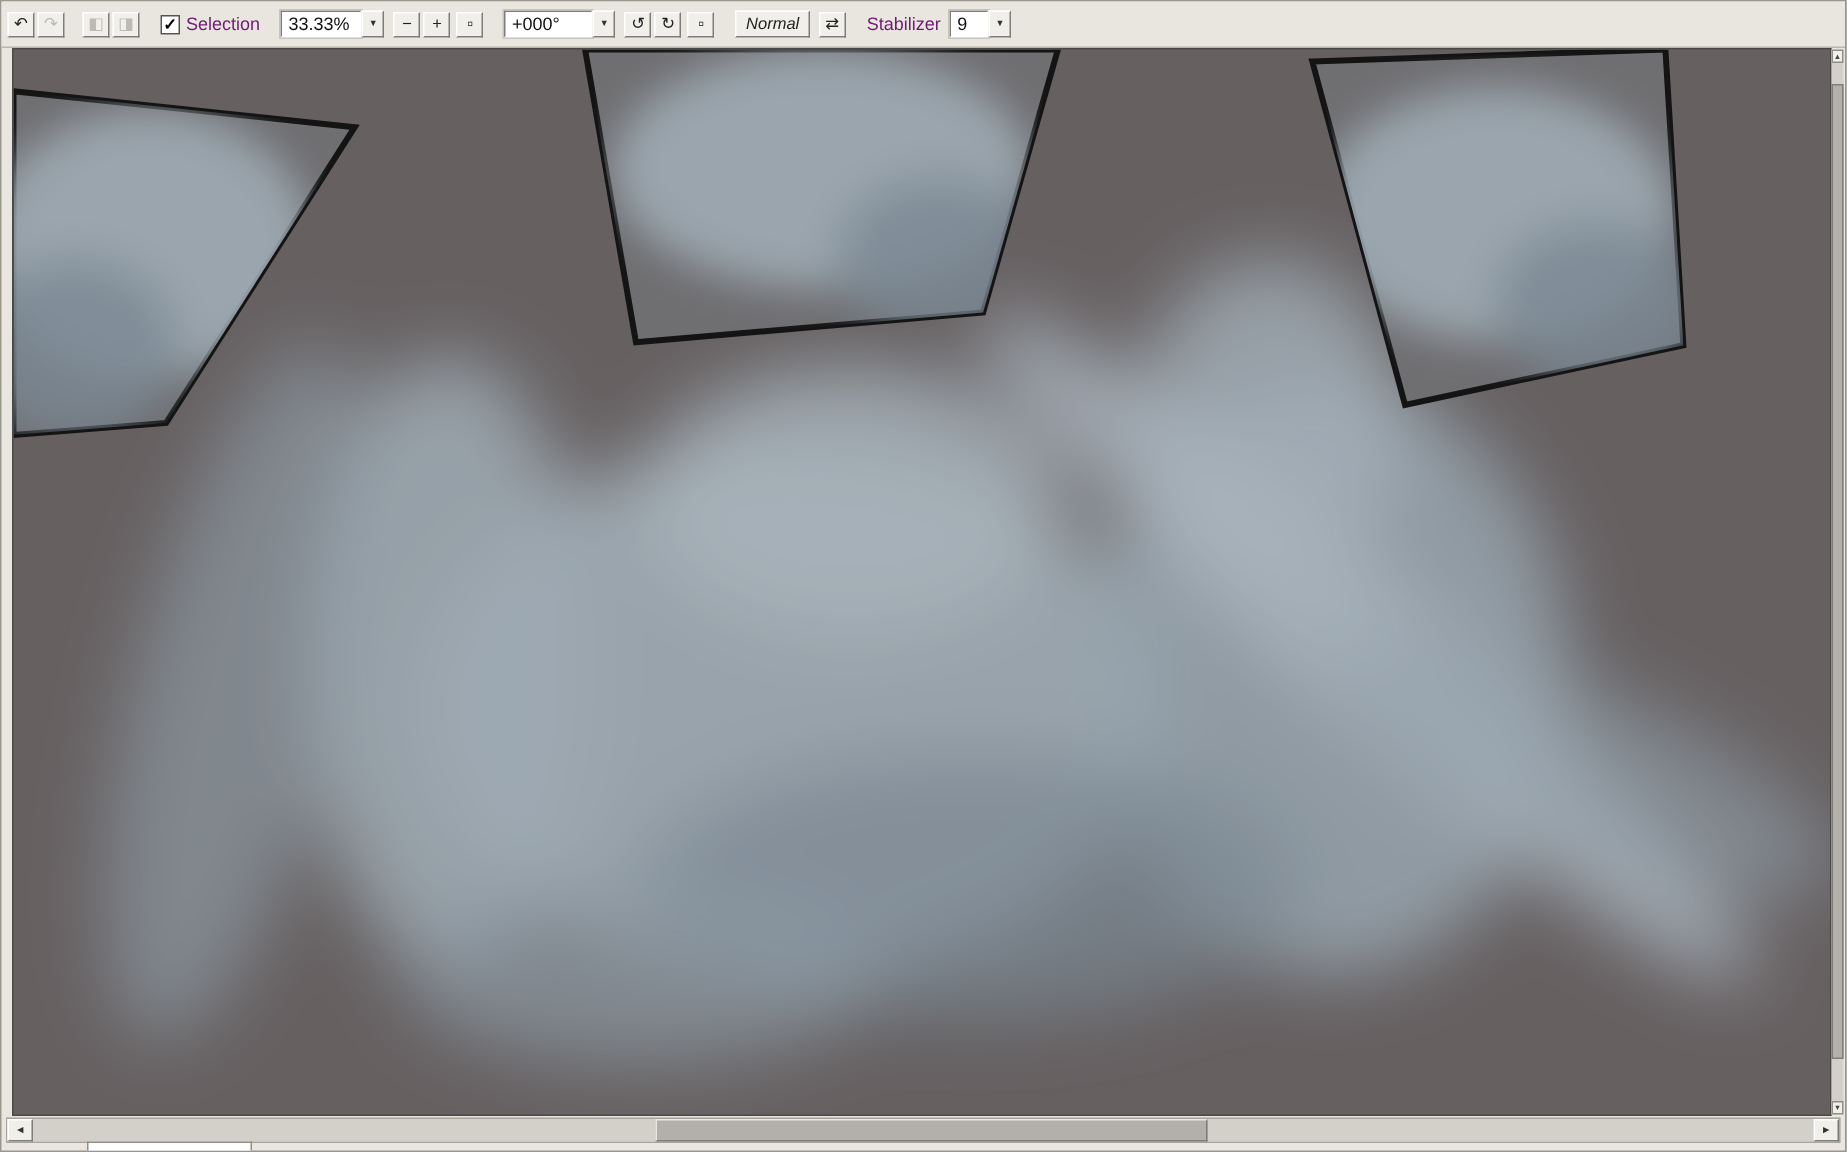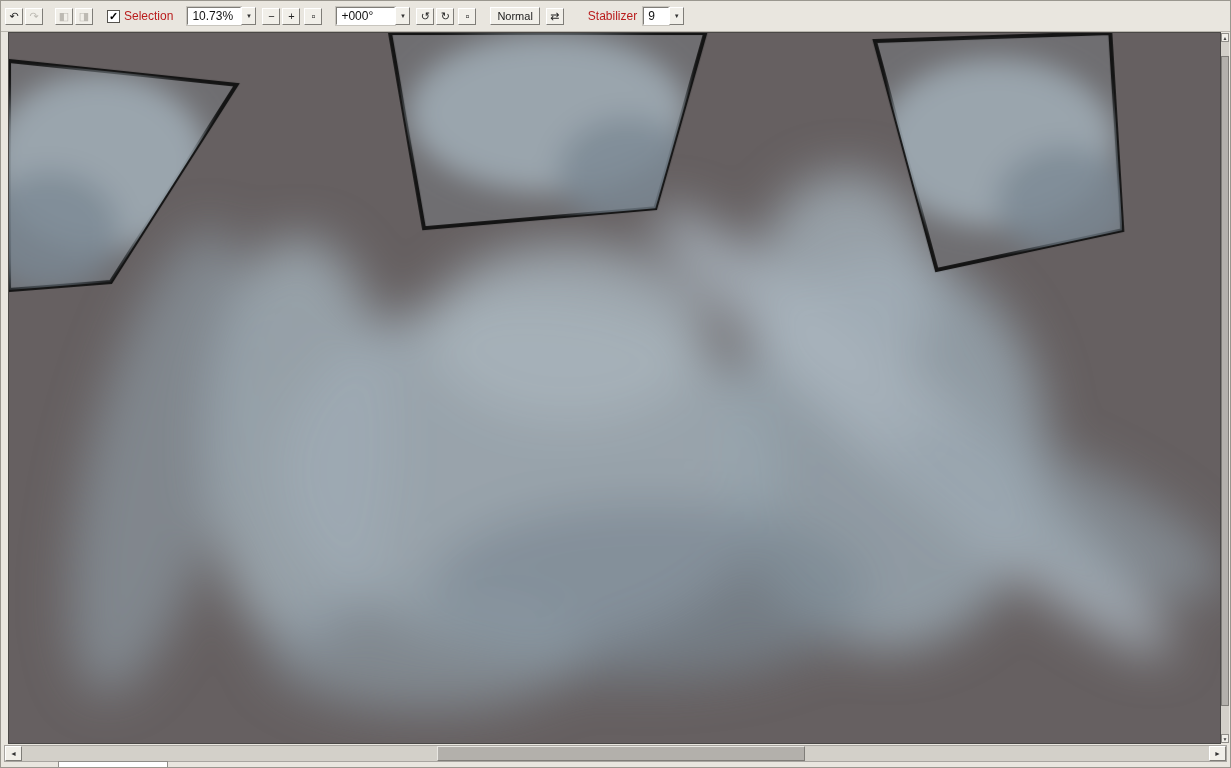--- a/index.html
+++ b/index.html
@@ -29,21 +29,21 @@
   .tbtn {
     width: 18px; height: 17px;
     display: inline-flex; align-items: center; justify-content: center;
     background: #f1efe9;
     border-top: 1px solid #ffffff; border-left: 1px solid #ffffff;
     border-right: 1px solid #7f7d78; border-bottom: 1px solid #7f7d78;
     font-size: 11px; line-height: 1; color: #222;
     cursor: pointer; user-select: none;
   }
   .tbtn.disabled { color: #bdbab3; }
-  .tbtn.wide { width: auto; padding: 0 6px; height: 18px; font-size: 11px; }
+  .tbtn.wide { width: auto; padding: 0 6px; height: 18px; font-size: 11px; font-style: italic; }
   .ddbtn {
     width: 15px; height: 18px;
     display: inline-flex; align-items: center; justify-content: center;
     background: #f1efe9;
     border-top: 1px solid #ffffff; border-left: 1px solid #ffffff;
     border-right: 1px solid #7f7d78; border-bottom: 1px solid #7f7d78;
     font-size: 6px; color: #333; cursor: pointer;
   }
   .field {
     height: 18px;
@@ -56,21 +56,21 @@
     font-size: 12px;
   }
   .checkbox {
     width: 13px; height: 13px;
     background: #fff;
     border: 1px solid #55534e;
     display: inline-flex; align-items: center; justify-content: center;
     font-size: 11px; font-weight: bold; color: #000;
     cursor: pointer;
   }
-  .tlabel { font-size: 12px; color: #b91c1c; margin-left: 4px; }
+  .tlabel { font-size: 12px; color: #701a75; margin-left: 4px; }
   .grp { display: flex; align-items: center; }
 
   
   .canvas-area {
     position: absolute;
     top: 31px; left: 7px; right: 9px; bottom: 23px;
     background: #666061;
     border: 1px solid #4a4846;
     overflow: hidden;
   }
@@ -142,42 +142,42 @@
       <button class="tbtn disabled">◧</button>
       <button class="tbtn disabled ml2">◨</button>
     </div>
 
     <div class="grp ml14">
       <span class="checkbox">✓</span>
       <span class="tlabel">Selection</span>
     </div>
 
     <div class="grp ml14">
-      <span class="field" style="width:54px;">10.73%</span>
+      <span class="field" style="width:54px;">33.33%</span>
       <span class="ddbtn">▼</span>
       <button class="tbtn ml6">−</button>
       <button class="tbtn ml2">+</button>
       <button class="tbtn ml4">▫</button>
     </div>
 
     <div class="grp ml14">
       <span class="field" style="width:59px;">+000°</span>
       <span class="ddbtn">▼</span>
       <button class="tbtn ml6">↺</button>
       <button class="tbtn ml2">↻</button>
       <button class="tbtn ml4">▫</button>
     </div>
 
     <div class="grp ml14">
       <button class="tbtn wide">Normal</button>
       <button class="tbtn ml6">⇄</button>
     </div>
 
     <div class="grp ml12">
-      <span class="tlabel" style="margin-left:12px;">Stabilizer</span>
+      <span class="tlabel" style="margin-left:2px;">Stabilizer</span>
       <span class="field ml6" style="width:26px;">9</span>
       <span class="ddbtn">▼</span>
     </div>
   </div>
 
   <div class="canvas-area">
     <svg viewBox="0 0 1214 713" preserveAspectRatio="none">
       <defs>
         <filter id="soft" x="-30%" y="-30%" width="160%" height="160%">
           <feGaussianBlur stdDeviation="14"></feGaussianBlur>

